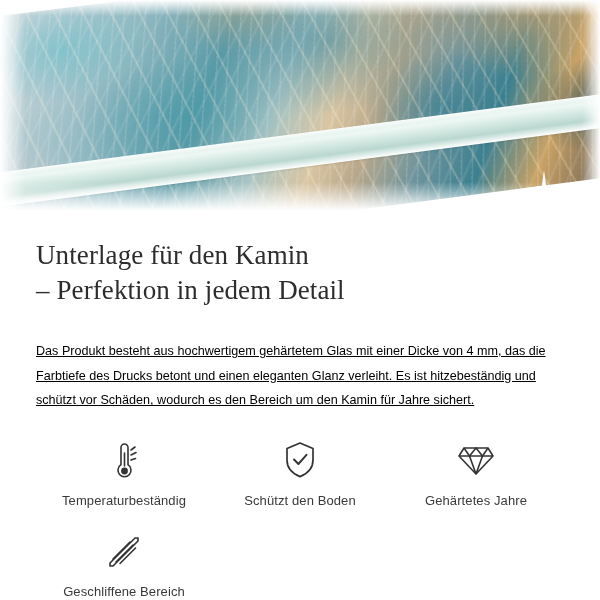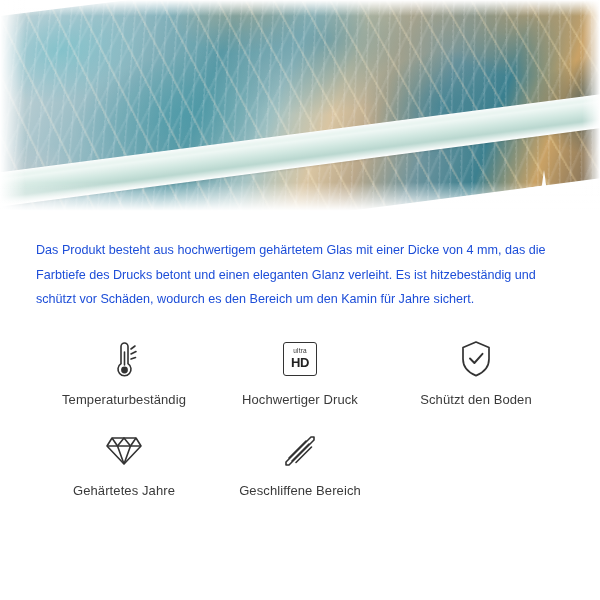--- a/index.html
+++ b/index.html
@@ -133,25 +133,26 @@
     font-family: "Liberation Serif", serif;
     font-size: 27px;
     line-height: 1.28;
     color: #2d2d2d;
     font-weight: 400;
     margin: 16px 0 0 0;
     letter-spacing: .1px;
   }
   .headline .l2 { display: block; }
   .body-copy {
-    margin-top: 16px;
+    margin-top: 32px;
     font-size: 12.6px;
     line-height: 1.95;
-    color: #1d4ed8;
+    color: #000000;
     max-width: 530px;
+    text-decoration: underline;
   }
 
   
   .features {
     margin-top: 22px;
     display: grid;
     grid-template-columns: repeat(3, 1fr);
     row-gap: 18px;
   }
   .feature {
@@ -204,20 +205,24 @@
         <svg width="40" height="40" viewBox="0 0 40 40">
           <path d="M20 2 L22.2 17.8 L38 20 L22.2 22.2 L20 38 L17.8 22.2 L2 20 L17.8 17.8 Z" fill="#ffffff" opacity="0.95"></path>
           <path d="M20 8 L21.1 18.9 L32 20 L21.1 21.1 L20 32 L18.9 21.1 L8 20 L18.9 18.9 Z" fill="#ffffff"></path>
         </svg>
       </div>
     </div>
   </div>
 
   <div class="content">
 
+    <h1 class="headline">
+      <span>Unterlage für den Kamin</span>
+      <span class="l2">– Perfektion in jedem Detail</span>
+    </h1>
 
     <p class="body-copy">Das Produkt besteht aus hochwertigem gehärtetem Glas mit einer Dicke von 4 mm, das die Farbtiefe des Drucks betont und einen eleganten Glanz verleiht. Es ist hitzebeständig und schützt vor Schäden, wodurch es den Bereich um den Kamin für Jahre sichert.</p>
 
     <div class="features">
 
       <div class="feature">
         <div class="glyph">
           <svg width="40" height="42" viewBox="0 0 40 42">
             <g fill="none" stroke="#333" stroke-width="1.6" stroke-linecap="round">
               <path d="M17 8.5a3.5 3.5 0 0 1 7 0v17.2a6.5 6.5 0 1 1-7 0Z"></path>
@@ -225,29 +230,20 @@
               <line x1="27" y1="11" x2="31" y2="8"></line>
               <line x1="27" y1="16" x2="32" y2="13.5"></line>
               <line x1="27" y1="21" x2="31.5" y2="19.5"></line>
             </g>
             <circle cx="20.5" cy="32" r="3.4" fill="#333"></circle>
           </svg>
         </div>
         <div class="caption">Temperaturbeständig</div>
       </div>
 
-      <div class="feature">
-        <div class="glyph">
-          <div class="hdbox">
-            <span class="u">ultra</span>
-            <span class="hd">HD</span>
-          </div>
-        </div>
-        <div class="caption">Hochwertiger Druck</div>
-      </div>
 
       <div class="feature">
         <div class="glyph">
           <svg width="38" height="42" viewBox="0 0 38 42">
             <path d="M19 4 L32 9.5 V21c0 8.2-5.6 13.7-13 16.6C11.6 34.7 6 29.2 6 21V9.5Z" fill="none" stroke="#333" stroke-width="1.7" stroke-linejoin="round"></path>
             <path d="M13 20.5 L17.4 25 L25.5 15.8" fill="none" stroke="#333" stroke-width="1.9" stroke-linecap="round" stroke-linejoin="round"></path>
           </svg>
         </div>
         <div class="caption">Schützt den Boden</div>
       </div>

